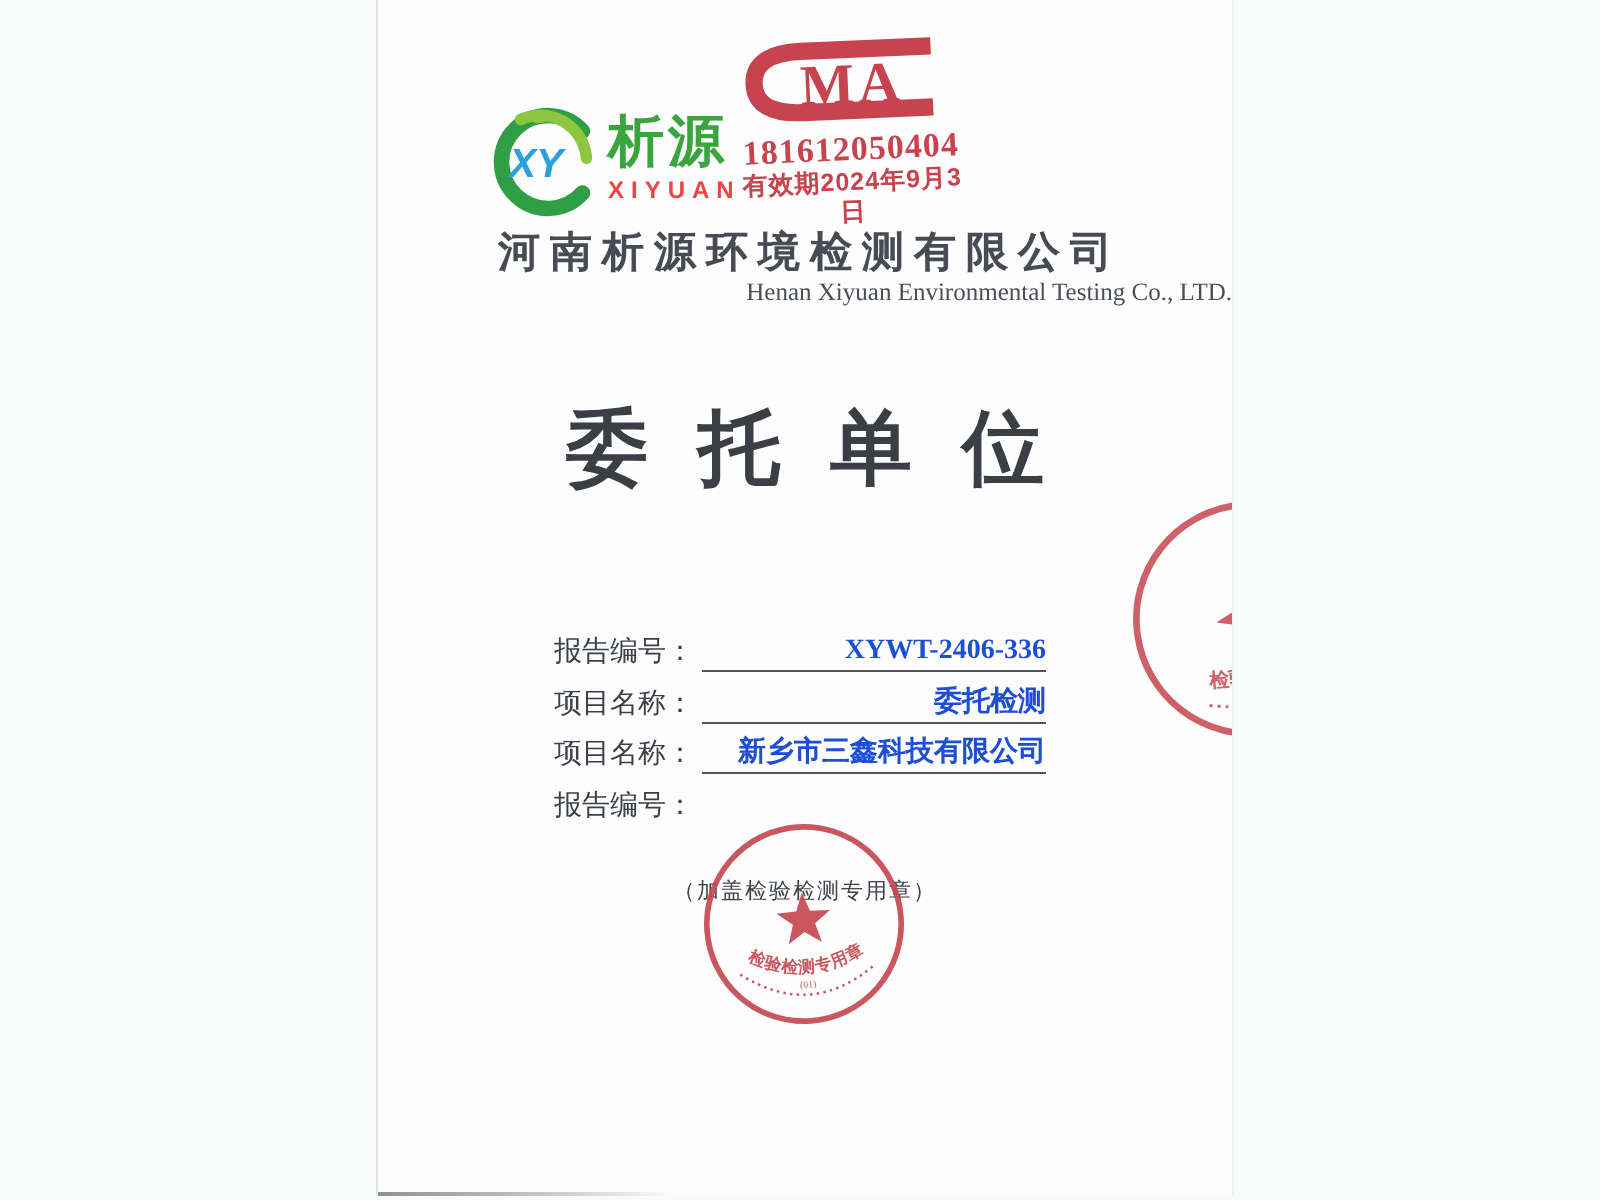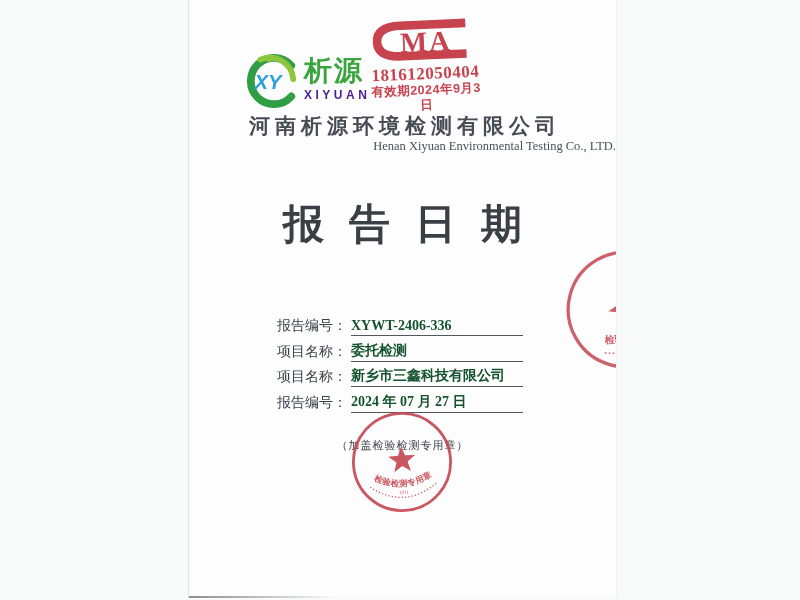--- a/index.html
+++ b/index.html
@@ -18,21 +18,21 @@
   .page-edge-bottom{
     position:absolute;left:0;bottom:0;width:150px;height:2px;
     background:linear-gradient(90deg,#8f9092,#c5c6c8 55%,rgba(255,255,255,0));
   }
 
   
   .logo{position:absolute;left:52px;top:52px;display:flex;align-items:flex-start;gap:5px;}
   .logo-swoosh{width:58px;height:58px;}
   .logo-text{display:flex;flex-direction:column;margin-top:4px;}
   .logo-cn{font-family:var(--sans);font-weight:700;font-size:28px;line-height:30px;color:#3aa53c;letter-spacing:2px;}
-  .logo-en{font-family:var(--sans);font-weight:700;font-size:12px;color:#4c1d95;letter-spacing:3.5px;margin-top:2px;}
+  .logo-en{font-family:var(--sans);font-weight:700;font-size:12px;color:#ef4444;letter-spacing:3.5px;margin-top:2px;}
 
   
   .cma{
     position:absolute;left:177px;top:18px;width:118px;text-align:center;
     transform:rotate(-2.5deg);color:#c7434e;
   }
   .cma-number{font-family:var(--serif);font-weight:700;font-size:17px;letter-spacing:0.5px;line-height:18px;margin-top:-1px;}
   .cma-validity{font-family:var(--sans);font-weight:700;font-size:12.5px;line-height:15px;letter-spacing:0.5px;}
 
   
@@ -49,21 +49,21 @@
   .report-title{
     position:absolute;top:197px;width:100%;text-align:center;
     font-size:41px;font-weight:700;letter-spacing:25px;padding-left:25px;color:#3a3e45;
   }
 
   
   .form{position:absolute;left:88px;top:315px;width:246px;}
   .form-row{display:flex;align-items:flex-end;height:21px;margin-bottom:4.5px;}
   .form-label{width:74px;font-size:14px;color:#3b3f46;white-space:nowrap;padding-bottom:1px;}
   .form-value{
-    flex:1;text-align:left;font-size:14px;font-weight:600;color:#14532d;
+    flex:1;text-align:right;font-size:14px;font-weight:600;color:#1d4ed8;
     border-bottom:1.5px solid #54565a;padding-bottom:1px;white-space:nowrap;
   }
 
   
   .caption{
     position:absolute;top:438px;width:100%;text-align:center;
     font-size:11px;letter-spacing:1px;color:#3f434a;
   }
   .stamp{position:absolute;}
   .stamp-bottom{left:160px;top:409px;width:106px;height:106px;transform:rotate(-4deg);opacity:.9;}
@@ -93,21 +93,21 @@
       <path d="M 102 7 H 34 Q 9 7 9 23 Q 9 39 34 39 H 102" fill="none" stroke="#c7434e" stroke-width="9"></path>
       <text x="60" y="35" text-anchor="middle" font-family="Liberation Serif, serif" font-weight="700" font-size="30" letter-spacing="2" fill="#c7434e">MA</text>
     </svg>
     <div class="cma-number">181612050404</div>
     <div class="cma-validity">有效期2024年9月3日</div>
   </div>
 
   <div class="company-cn">河南析源环境检测有限公司</div>
   <div class="company-en">Henan Xiyuan Environmental Testing Co., LTD.</div>
 
-  <div class="report-title">报告日期</div>
+  <div class="report-title">委托单位</div>
 
   <svg class="stamp stamp-right" viewBox="0 0 120 120">
     <circle cx="60" cy="60" r="55" fill="none" stroke="#c5454f" stroke-width="3.2"></circle>
     <defs>
       <path id="arcTopB" d="M 60 107 A 47 47 0 1 1 59.99 107" fill="none"></path>
       <path id="arcBotB" d="M 26 78 Q 60 97 94 78" fill="none"></path>
     </defs>
     <text font-size="11" letter-spacing="1.5" fill="#c5454f">
       <textPath href="#arcTopB" startOffset="50%" text-anchor="middle">河南析源环境检测有限公司</textPath>
     </text>
@@ -127,21 +127,20 @@
     <div class="form-row">
       <span class="form-label">项目名称：</span>
       <span class="form-value">委托检测</span>
     </div>
     <div class="form-row">
       <span class="form-label">项目名称：</span>
       <span class="form-value">新乡市三鑫科技有限公司</span>
     </div>
     <div class="form-row">
       <span class="form-label">报告编号：</span>
-      <span class="form-value">2024 年 07 月 27 日</span>
     </div>
   </div>
 
   <div class="caption">（加盖检验检测专用章）</div>
 
   <svg class="stamp stamp-bottom" viewBox="0 0 120 120">
     <circle cx="60" cy="60" r="55" fill="none" stroke="#c5454f" stroke-width="3.2"></circle>
     <defs>
       <path id="arcTopA" d="M 60 107 A 47 47 0 1 1 59.99 107" fill="none"></path>
       <path id="arcBotA" d="M 26 78 Q 60 97 94 78" fill="none"></path>

